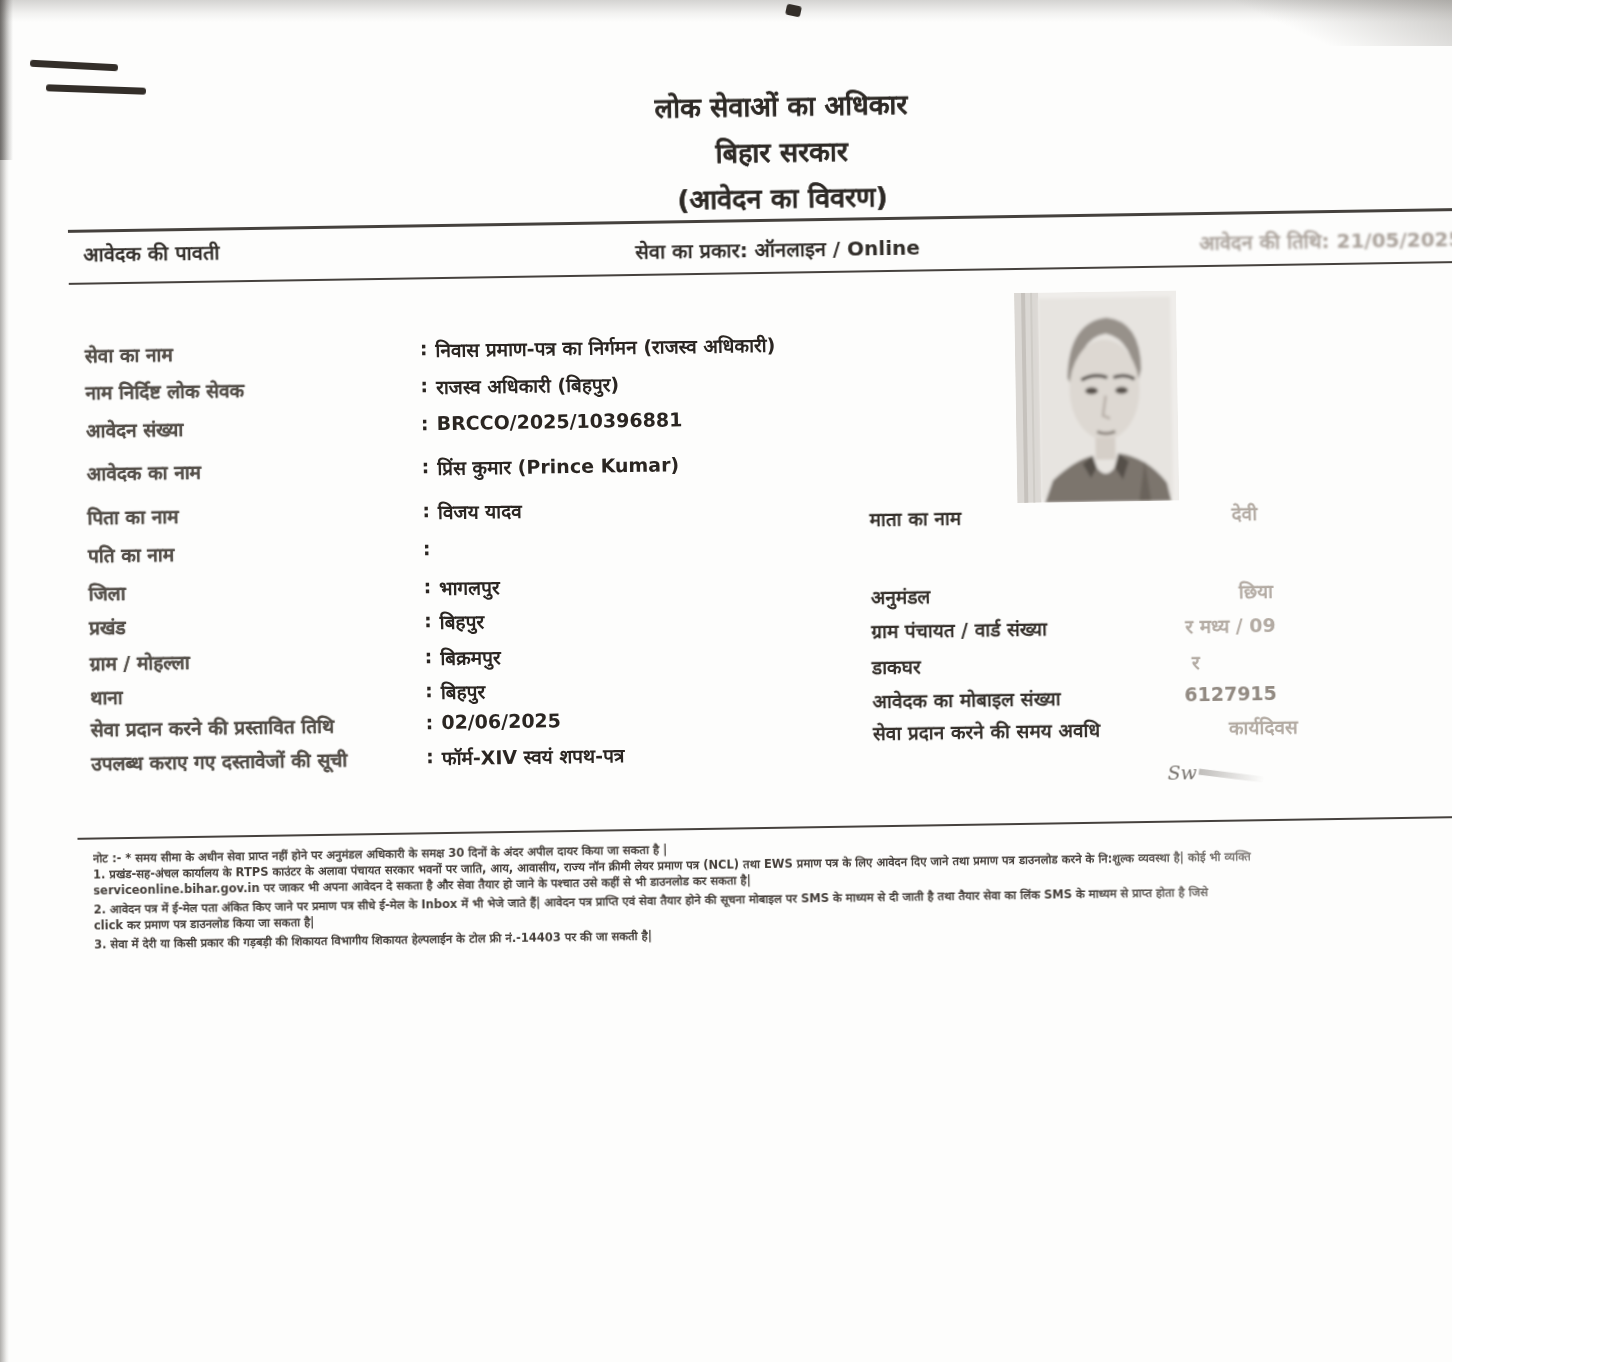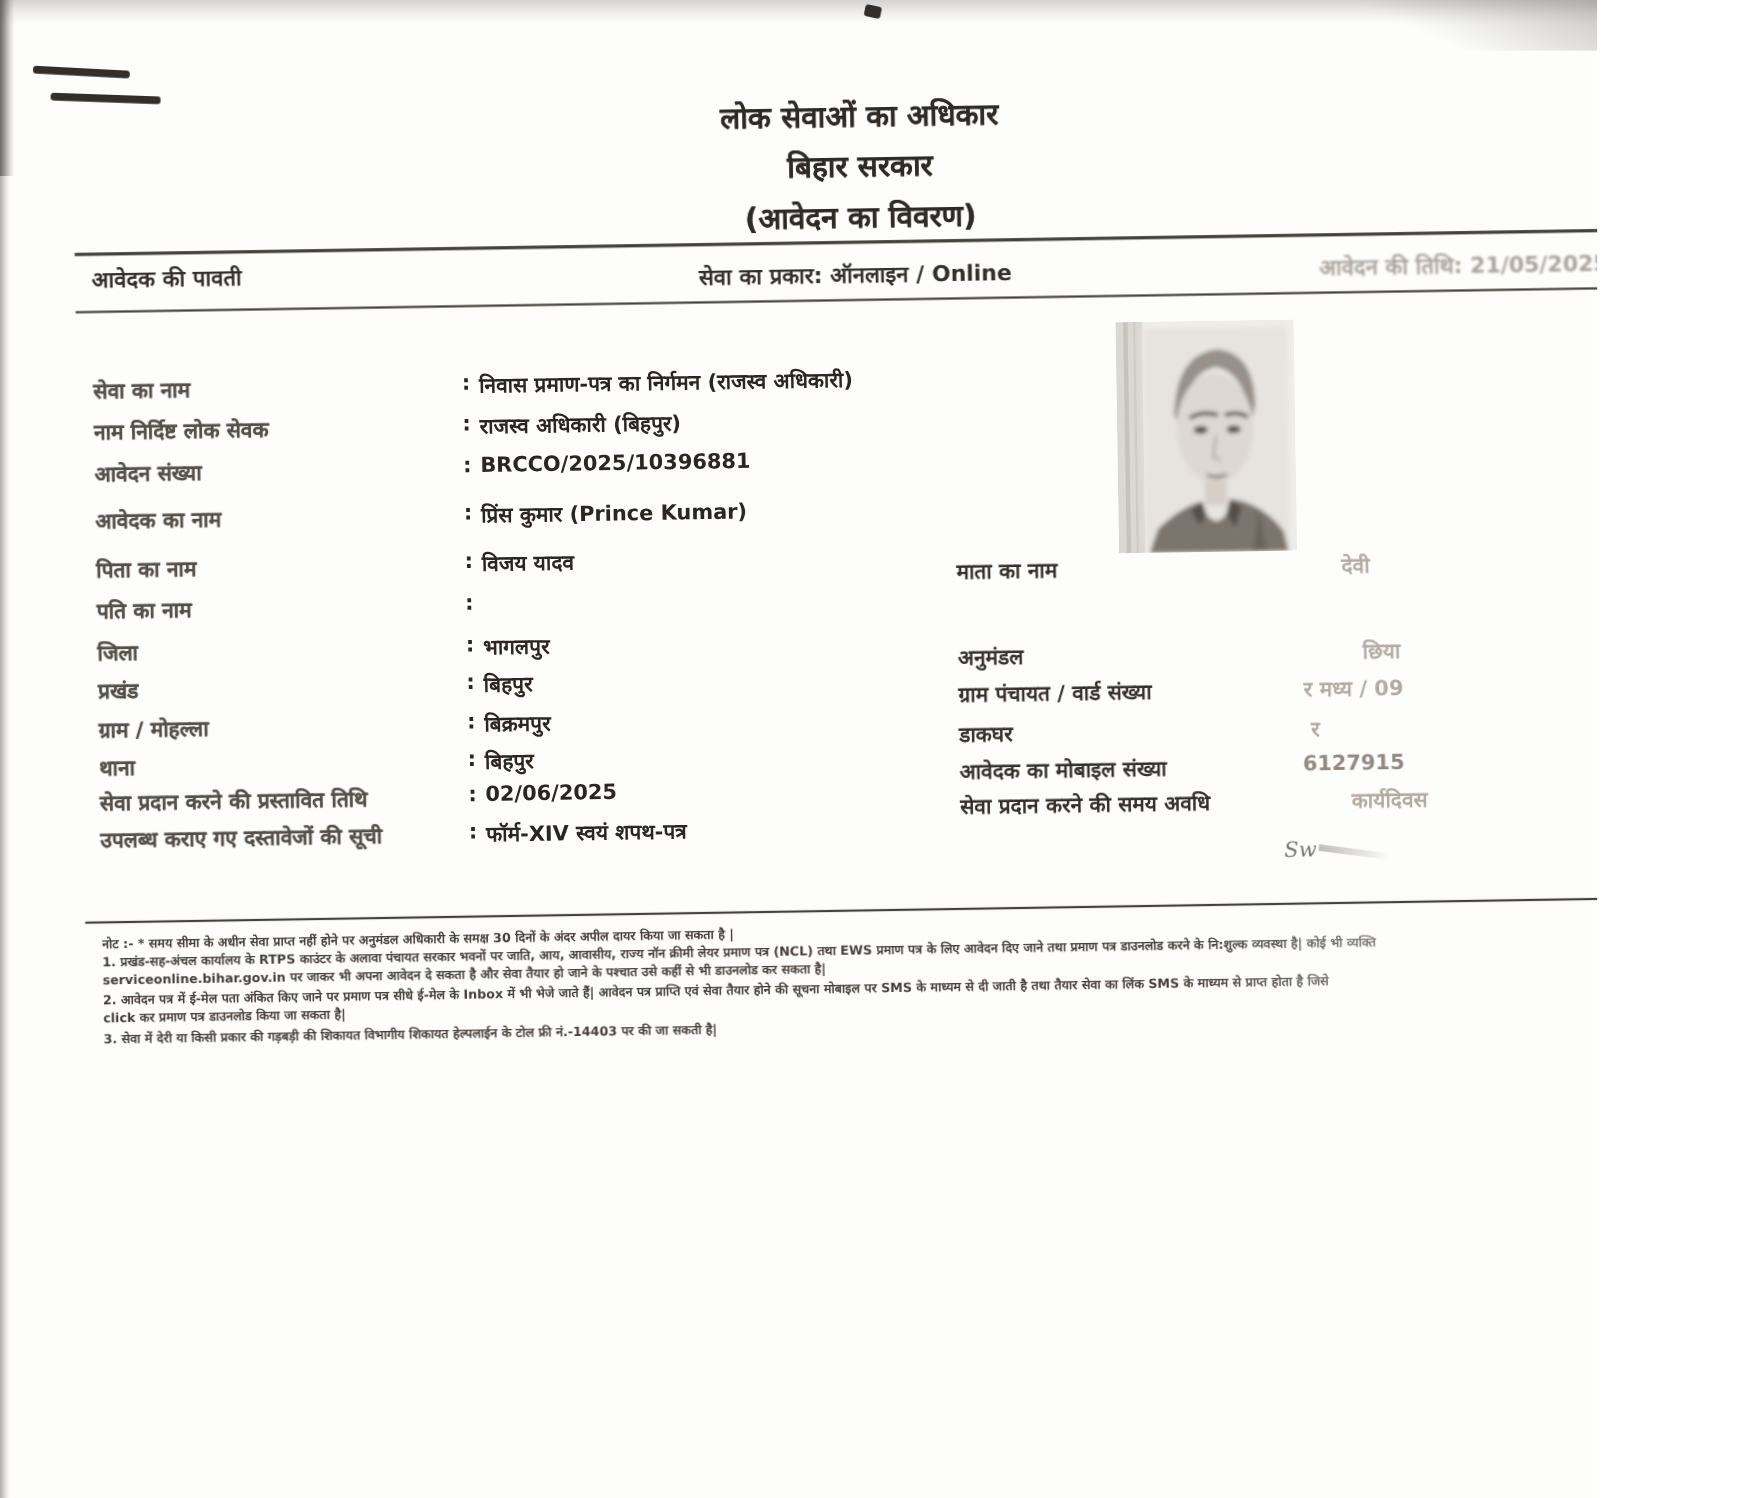--- a/index.html
+++ b/index.html
@@ -151,21 +151,21 @@
       <span class="val">02/06/2025</span>
     </div>
     <div class="row-l" style="top:752px">
       <span class="lbl">उपलब्ध कराए गए दस्तावेजों की सूची</span>
       <span class="colon">:</span>
       <span class="val">फॉर्म-XIV स्वयं शपथ-पत्र</span>
     </div>
 
     <div class="row-r" style="top:520px">
       <span class="lbl-r">माता का नाम</span>
-      <span class="val-faded" style="left:350px">देवी</span>
+      <span class="val-faded" style="left:362px">देवी</span>
     </div>
     <div class="row-r" style="top:598px">
       <span class="lbl-r">अनुमंडल</span>
       <span class="val-faded" style="left:368px">छिया</span>
     </div>
     <div class="row-r" style="top:632px">
       <span class="lbl-r">ग्राम पंचायत / वार्ड संख्या</span>
       <span class="val-faded" style="left:314px">र मध्य / 09</span>
     </div>
     <div class="row-r" style="top:668px">

